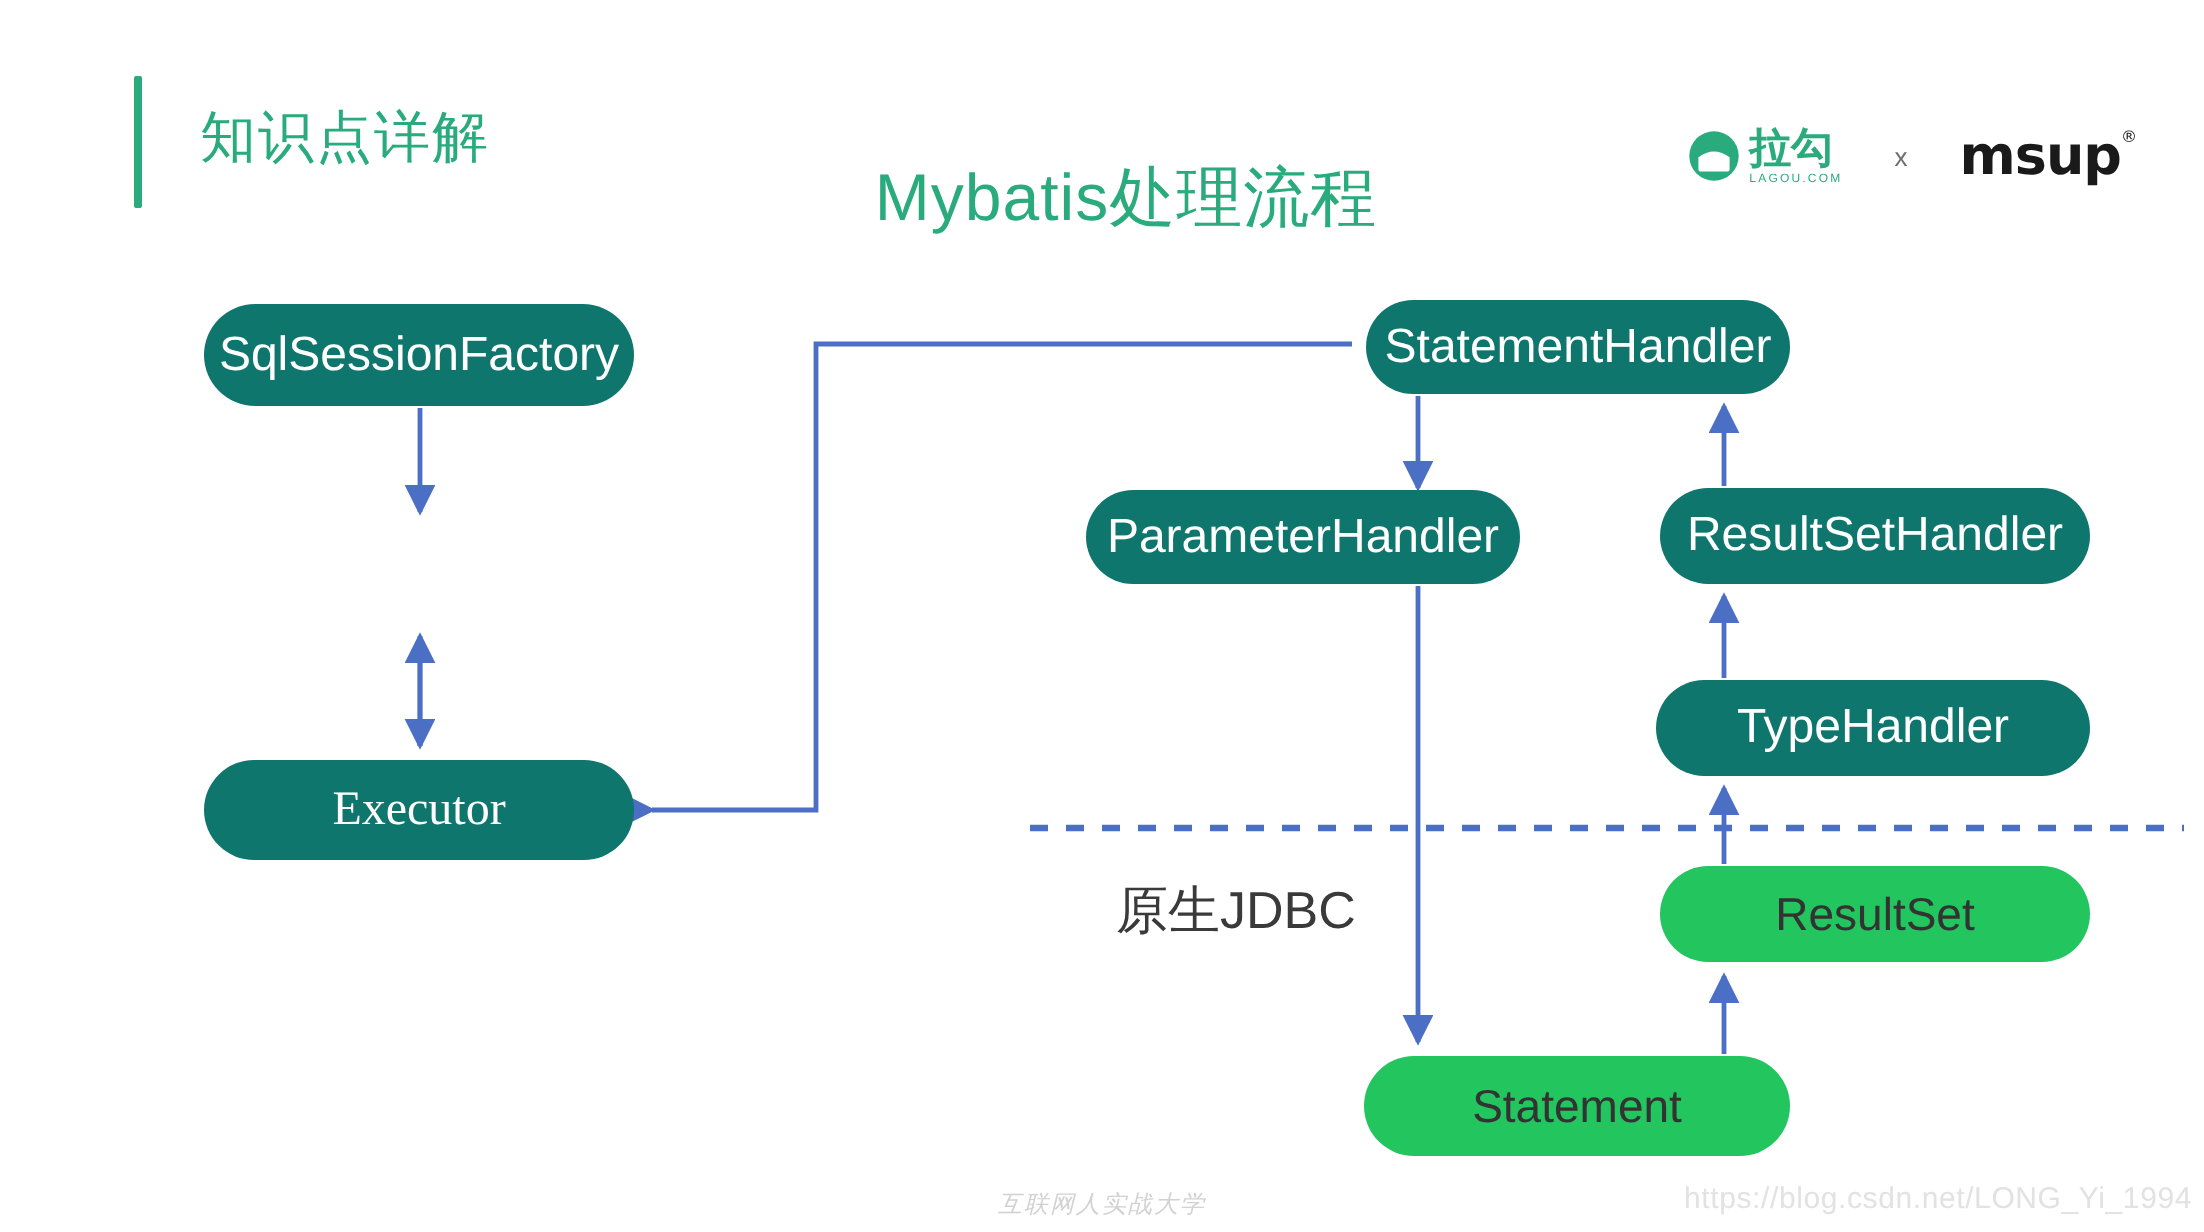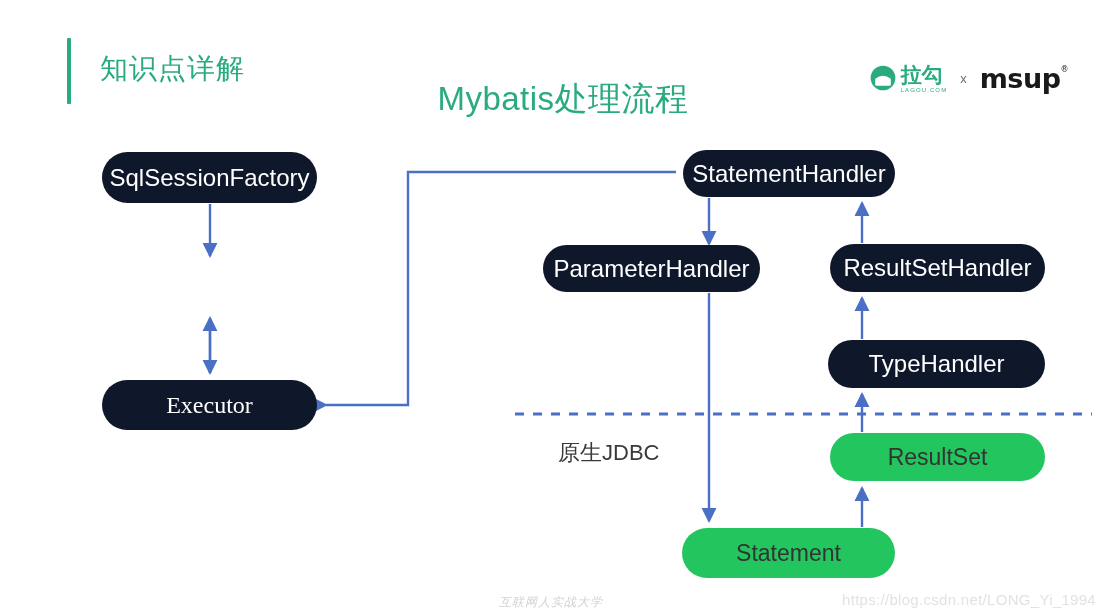--- a/index.html
+++ b/index.html
@@ -37,21 +37,21 @@
     margin-left: 12px;
   }
 
   
   .brand {
     position: absolute;
     right: 34px;
     top: 58px;
     display: flex;
     align-items: center;
-    gap: 11px;
+    gap: 24px;
     height: 40px;
   }
   .lagou {
     display: flex;
     align-items: center;
     gap: 5px;
   }
   .lagou-mark {
     width: 26px;
     height: 26px;
@@ -120,35 +120,35 @@
   .node {
     position: absolute;
     display: flex;
     align-items: center;
     justify-content: center;
     border-radius: 999px;
     box-sizing: border-box;
     white-space: nowrap;
   }
   .node.green {
-    background: #0f172a;
+    background: #0f766e;
     color: #ffffff;
     font-size: 24px;
   }
   .node.gray {
     background: #22c55e;
     color: #333333;
     font-size: 23px;
   }
 
   .jdbc-label {
     position: absolute;
     left: 558px;
     top: 438px;
-    font-size: 22px;
+    font-size: 26px;
     color: #3a3a3a;
     white-space: nowrap;
   }
 
   
   .footer-center {
     position: absolute;
     left: 0;
     top: 594px;
     width: 1102px;

